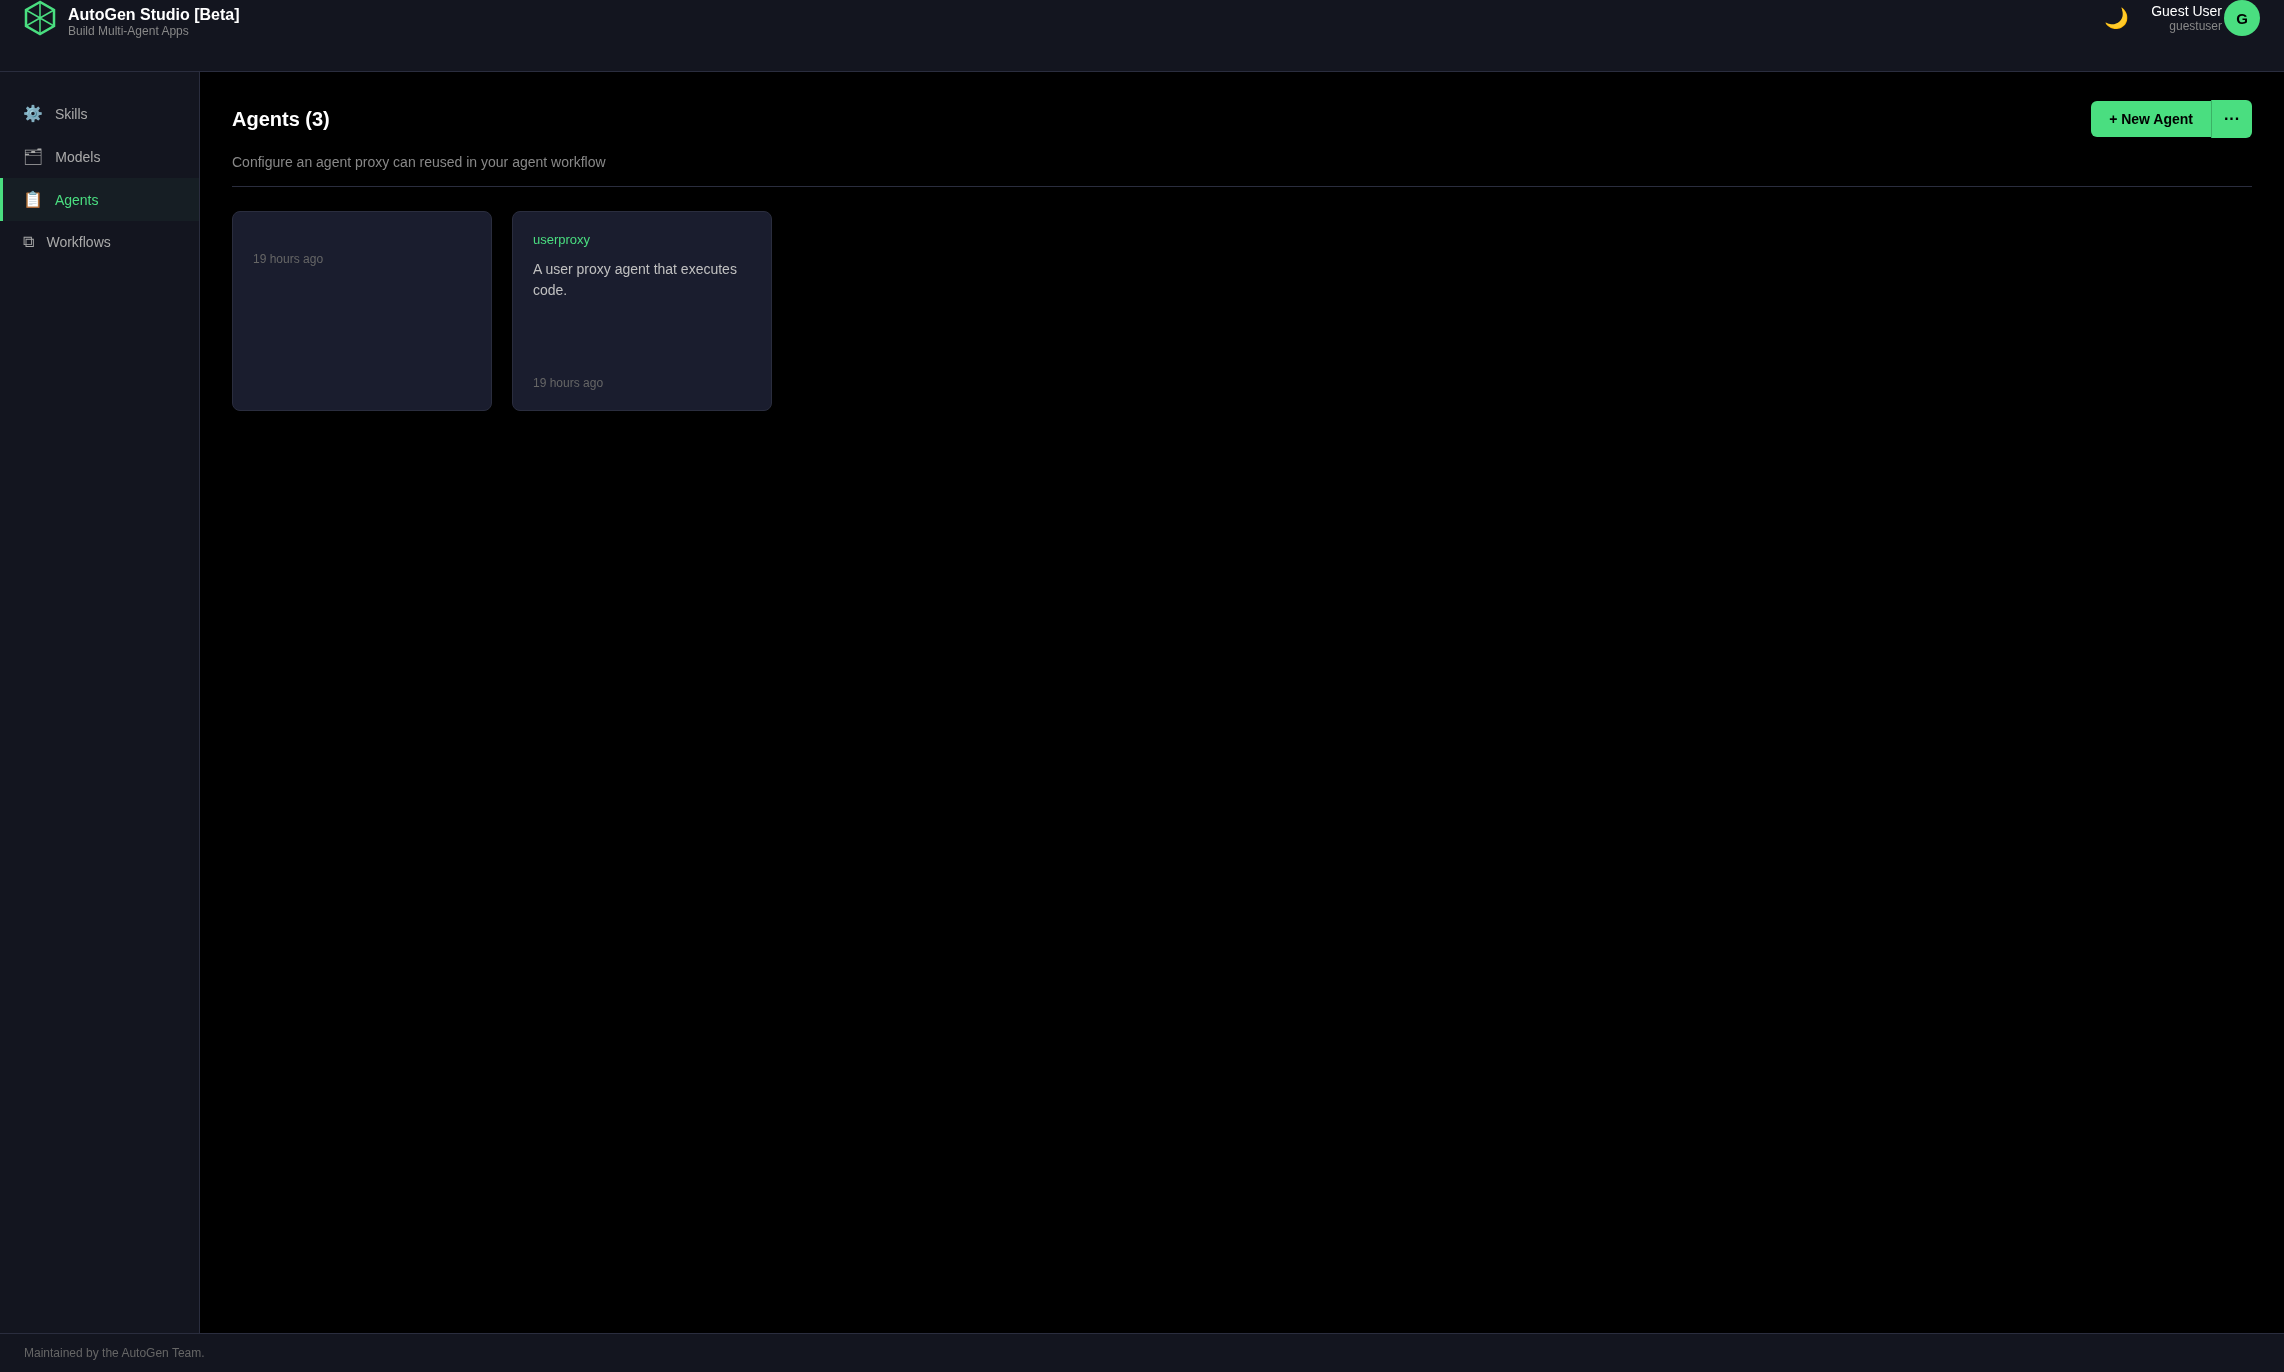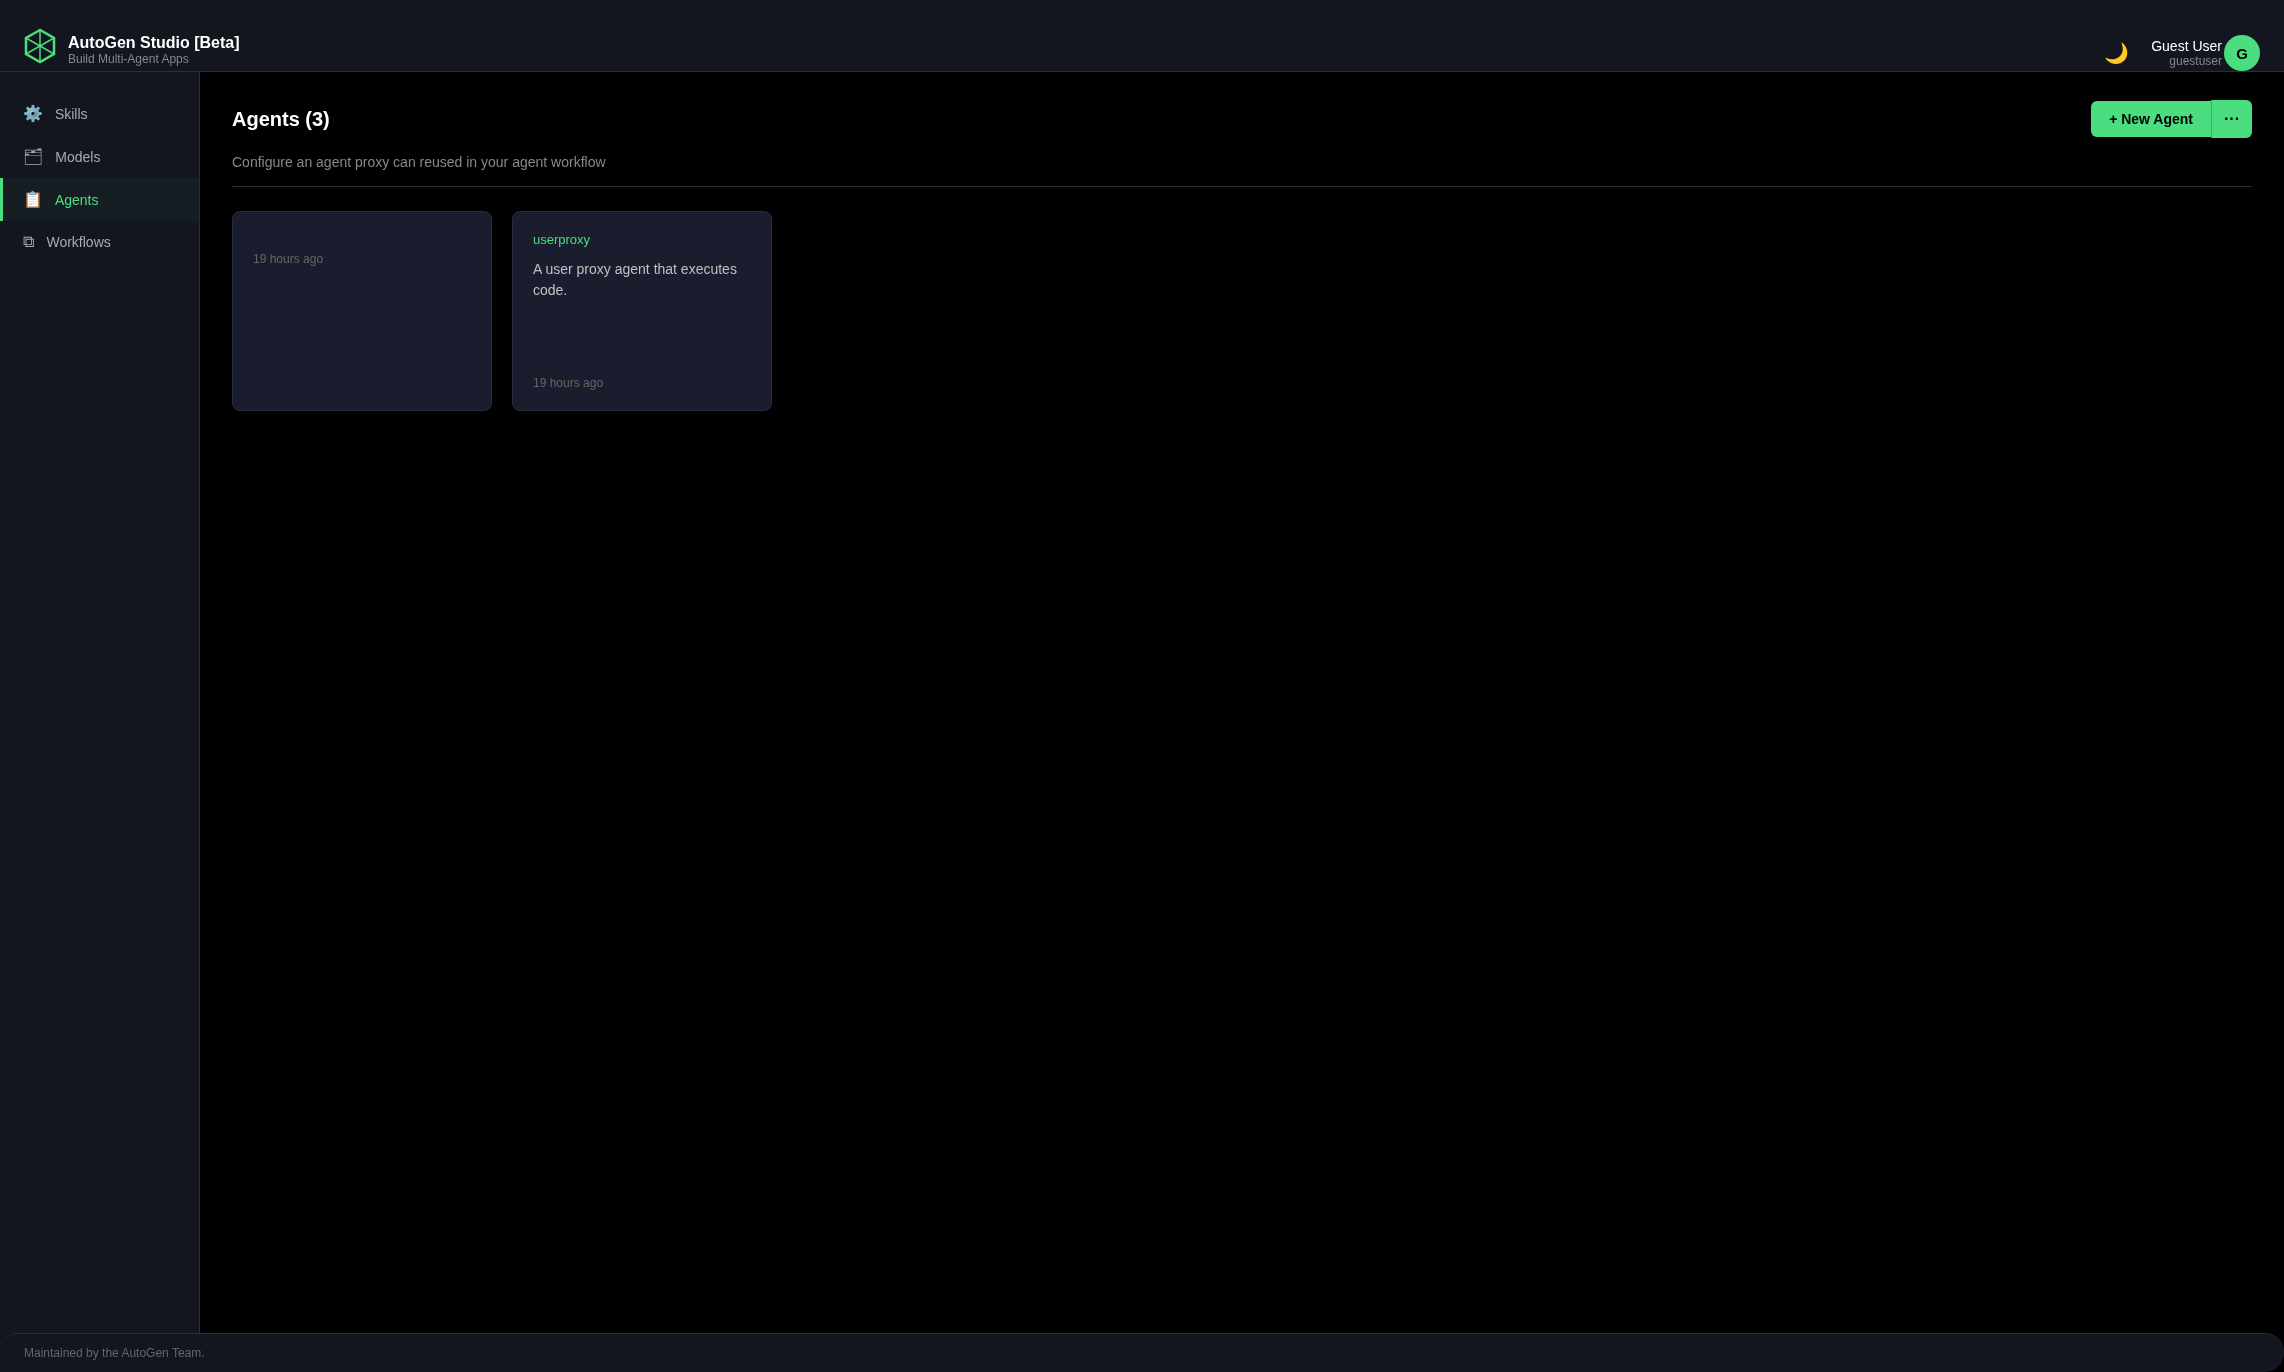--- a/index.html
+++ b/index.html
@@ -6,21 +6,21 @@
     body {
       background-color: #0f1117;
       color: #e0e0e0;
       font-family: -apple-system, BlinkMacSystemFont, 'Segoe UI', sans-serif;
       min-height: 100vh;
     }
 
     
     .header {
       display: flex;
-      align-items: flex-end;
+      align-items: flex-start;
       padding: 0 24px;
       height: 72px;
       background-color: #13151f;
       border-bottom: 1px solid #2a2d3e;
       position: relative;
     }
     .logo-area {
       display: flex;
       align-items: center;
       gap: 12px;
@@ -246,21 +246,20 @@
     .footer {
       position: fixed;
       bottom: 0;
       left: 0;
       right: 0;
       padding: 12px 24px;
       background-color: #13151f;
       border-top: 1px solid #2a2d3e;
       font-size: 12px;
       color: #666;
-      border-radius: 19px;
     }
   </style>
 </head>
 <body>
 
 <header class="header">
   <div class="logo-area">
     <div class="logo-icon">
       <svg width="32" height="36" viewBox="0 0 32 36" fill="none">
         <path d="M16 2L2 10V26L16 34L30 26V10L16 2Z" stroke="#4ade80" stroke-width="2.5" fill="none"></path>

